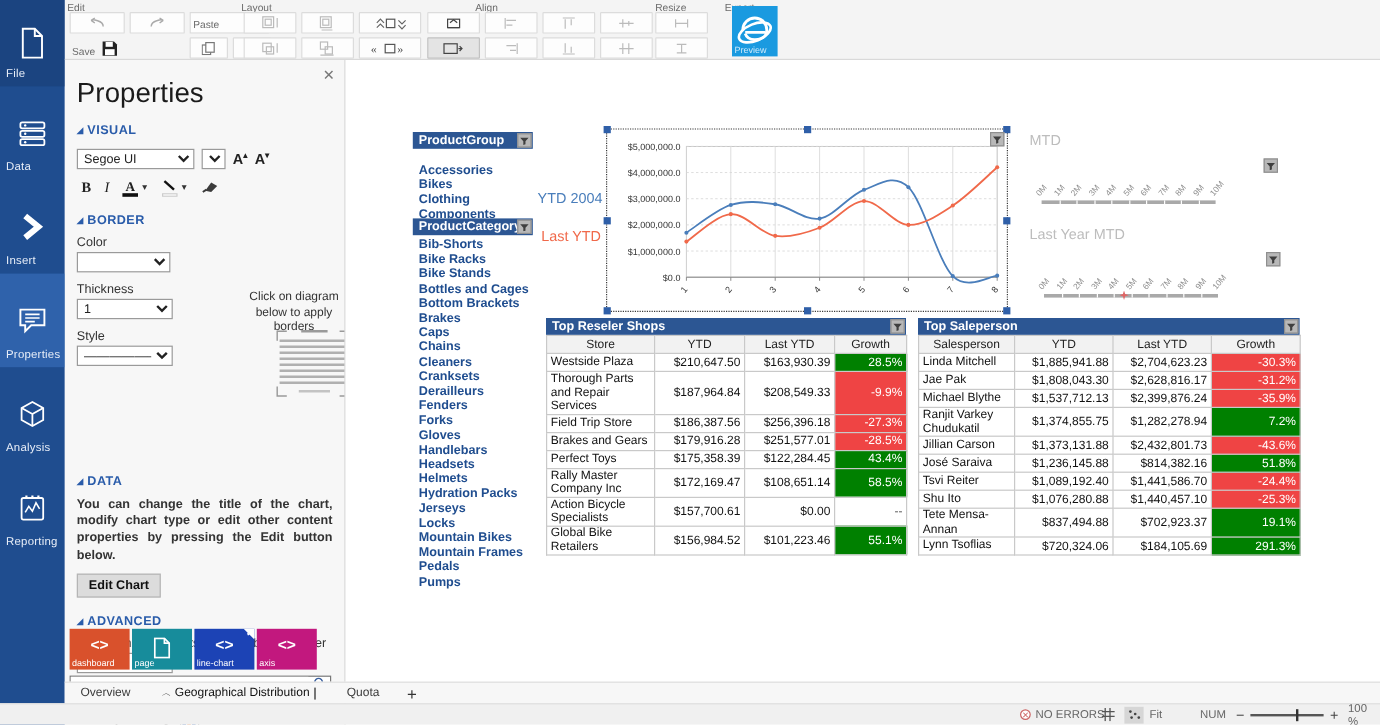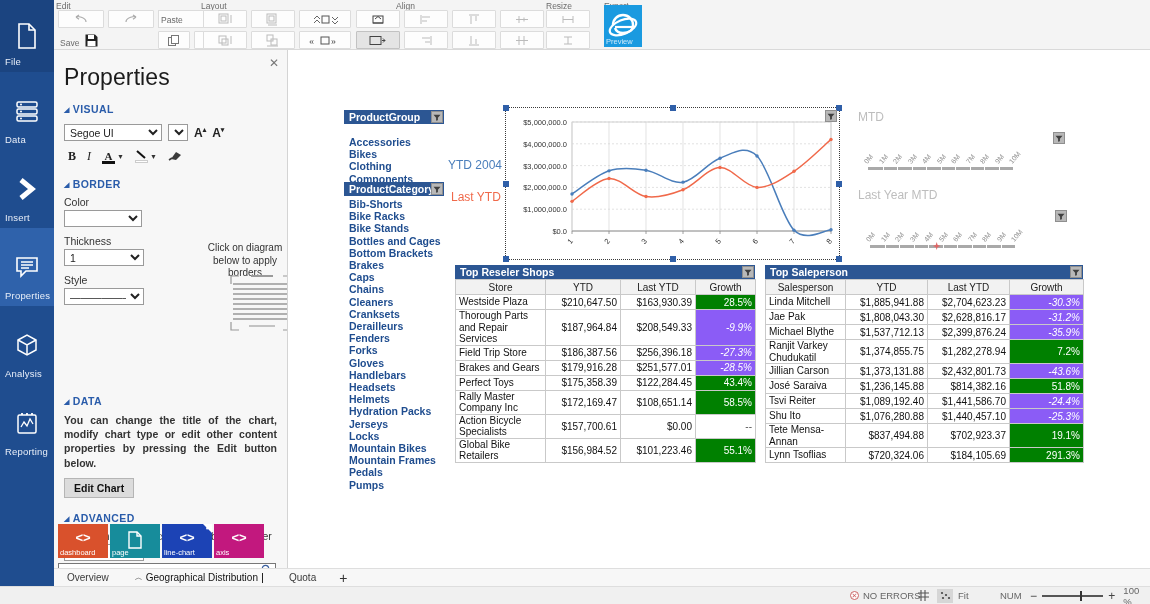--- a/index.html
+++ b/index.html
@@ -159,21 +159,21 @@
     border:1px solid #c9c9c9; height:15px; text-align:center;
   }
   .tbl td {
     font-size:10px; color:#111; border:1px solid #c9c9c9; height:15px;
     padding:0 3px; vertical-align:middle;
   }
   .tbl td.name { text-align:left; line-height:11.5px; }
   .tbl td.num { text-align:right; }
   .tbl td.g { text-align:right; color:#fff; font-weight:normal; }
   .tbl td.g.pos { background:#008000; }
-  .tbl td.g.neg { background:#8b5cf6;font-style:italic; }
+  .tbl td.g.neg { background:#ef4444; }
   .tbl td.g.none { background:#ffffff; color:#555; }
 
   
   .gauge-title { font-size:12px; color:#bdbdbd; font-weight:300; }
   .gauge-axis { position:relative; height:30px; }
   .gauge-tick {
     position:absolute; bottom:5px; font-size:7px; color:#8f8f8f;
     transform-origin:left bottom; transform:rotate(-50deg); white-space:nowrap;
   }
   .gauge-bar { position:absolute; left:0; bottom:0; height:3px; background:#a9a9a9; }
@@ -438,21 +438,21 @@
       </div>
       <div class="rb-btn" style="left:2px;top:31px;">
         <svg width="14" height="11" viewBox="0 0 14 11">
             <path d="M3 2 h8 M3 9 h8 M7 2 v7" stroke="#bbb"></path>
           </svg>
       </div>
     </div>
 
     <div class="rb-group" style="left:548px;width:60px;">
       <span class="rb-cap">Export</span>
-      <div class="ie-btn" style="left:2px;">
+      <div class="ie-btn" style="left:8px;">
         <svg width="32" height="32" viewBox="0 0 32 32">
           <ellipse cx="16" cy="20" rx="14" ry="7" fill="none" stroke="#fff" stroke-width="2.2" transform="rotate(-22 16 20)"></ellipse>
           <path d="M6 18 a10 10 0 1 1 20 0 c0 5 -4 8 -10 8 -4 0 -7 -2 -8 -5" fill="none" stroke="#fff" stroke-width="2.4"></path>
           <path d="M8 20 h17" stroke="#fff" stroke-width="2.2"></path>
         </svg>
         <span class="ie-cap">Preview</span>
       </div>
     </div>
 
     <span class="ribbon-collapse">⌄</span>

